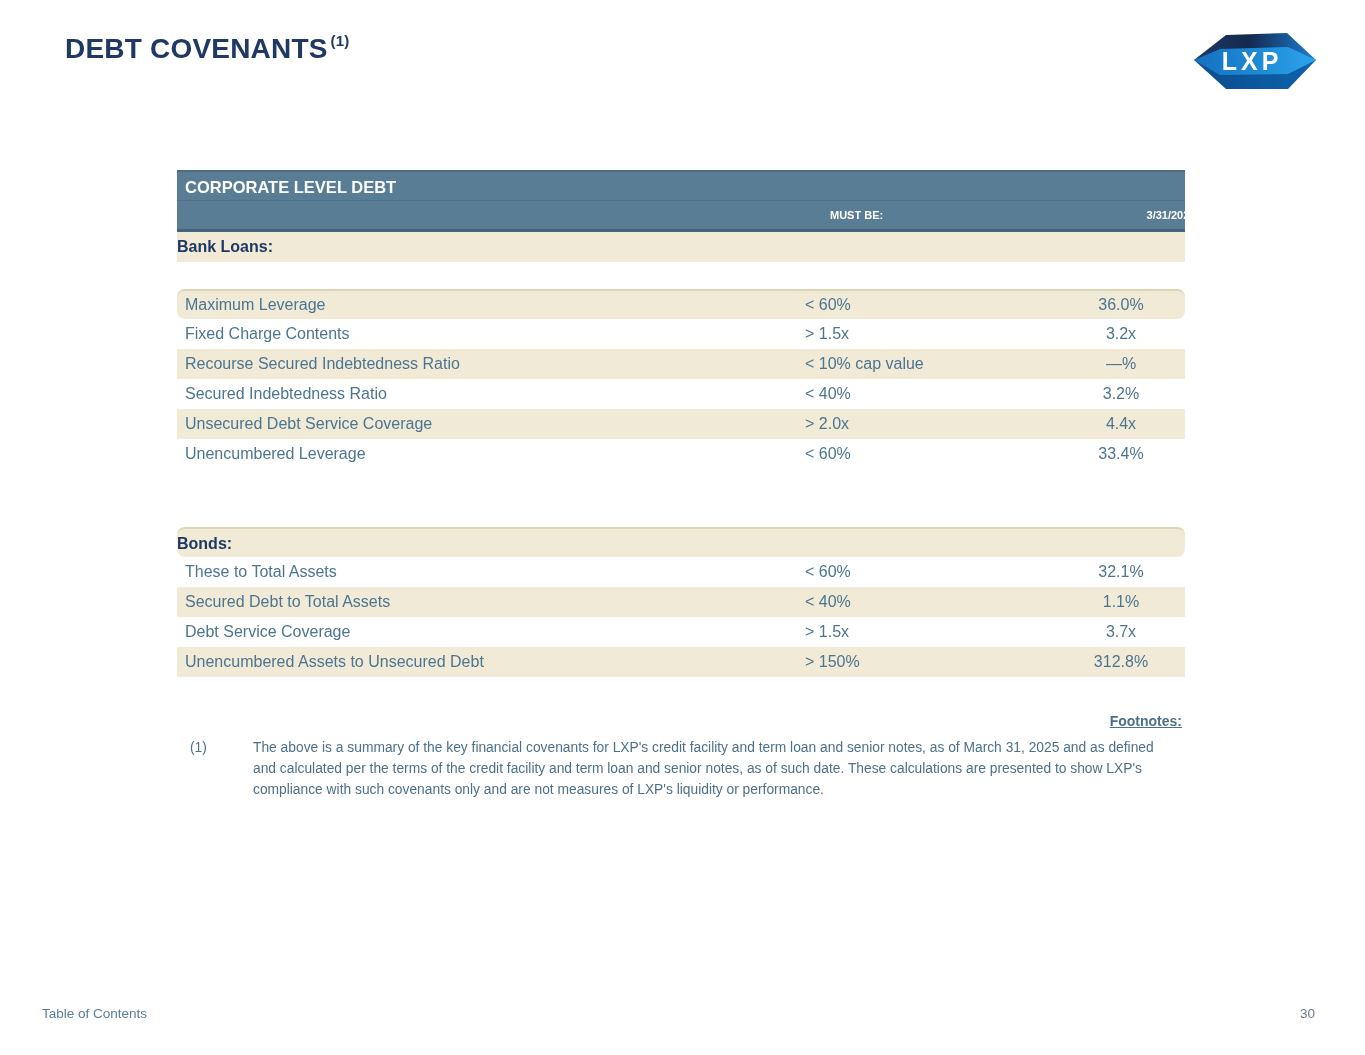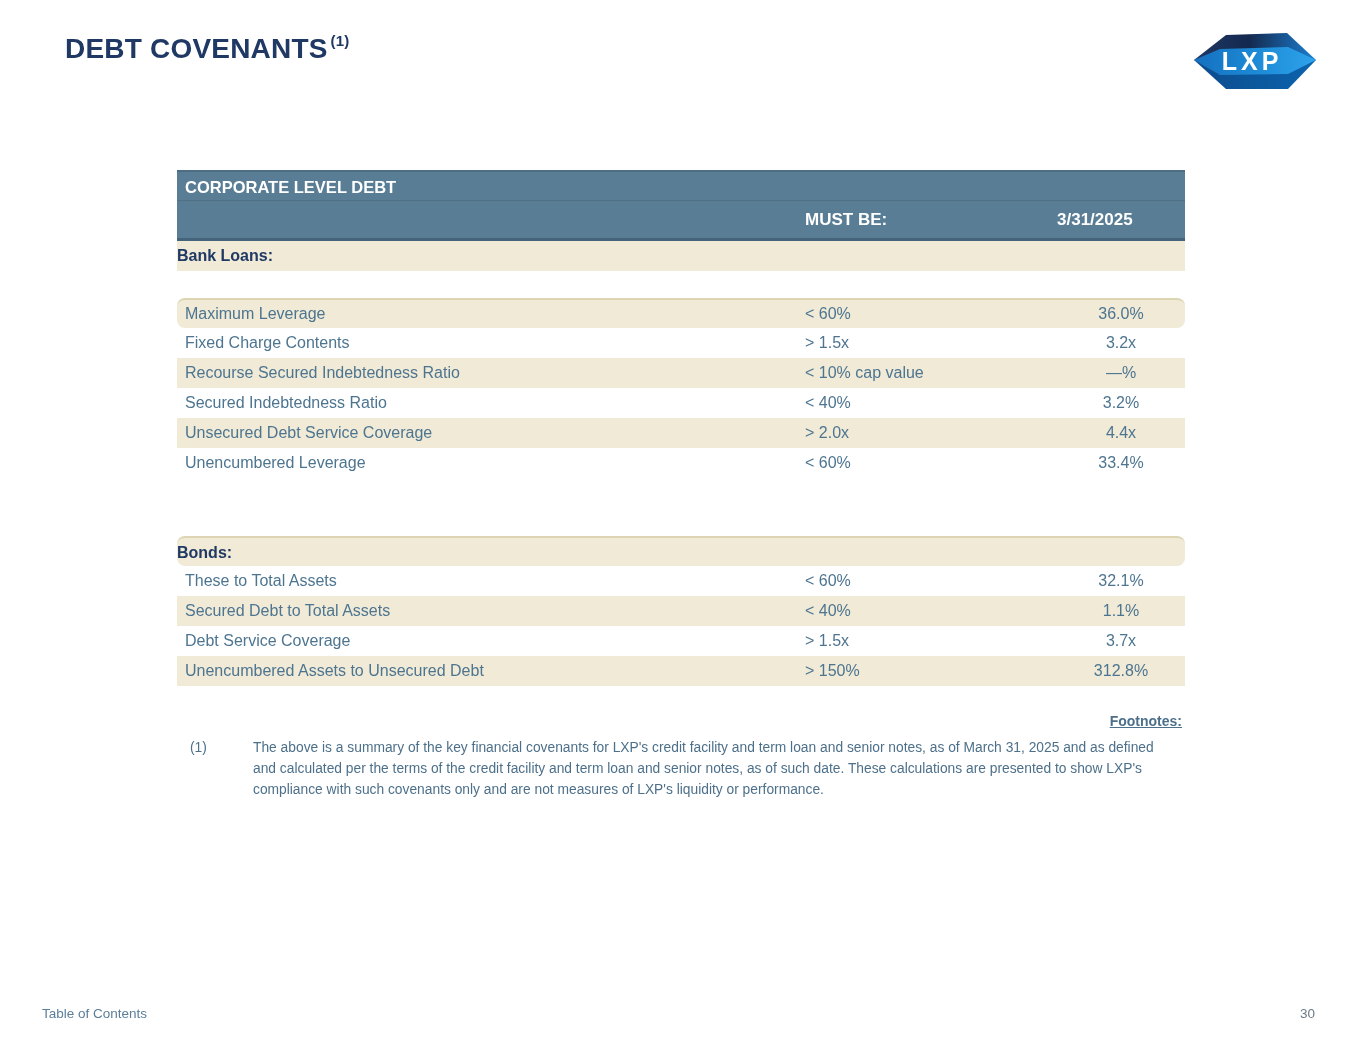--- a/index.html
+++ b/index.html
@@ -38,24 +38,25 @@
   
   .covenant-table{position:absolute;left:177px;top:170px;width:1008px;}
   .thead{
     background:var(--header-bg);color:#fff;
     border-top:2px solid #4c6d84;
     border-bottom:3px solid var(--header-border);
   }
   .thead-title{height:28px;line-height:30px;padding-left:8px;font-size:16.5px;font-weight:bold;}
   .thead-cols{
     display:grid;grid-template-columns:628px 252px 128px;
-    height:38px;align-items:center;font-size:17px;font-weight:bold;
+    height:29px;align-items:center;font-size:11px;font-weight:bold;
     border-top:1px solid rgba(0,0,0,0.10);
-  }
-  .thead-cols .c3{text-align:left;}
+    gap:25px;
+  }
+  .thead-cols .c3{text-align:center;}
 
   .section-row{
     height:30px;line-height:30px;background:var(--beige);
     color:var(--navy);font-weight:bold;font-size:16px;
   }
   .gap-sm{height:27px;background:#fff;}
   .gap-lg{height:58px;background:#fff;}
 
   .row{
     display:grid;grid-template-columns:628px 252px 128px;

